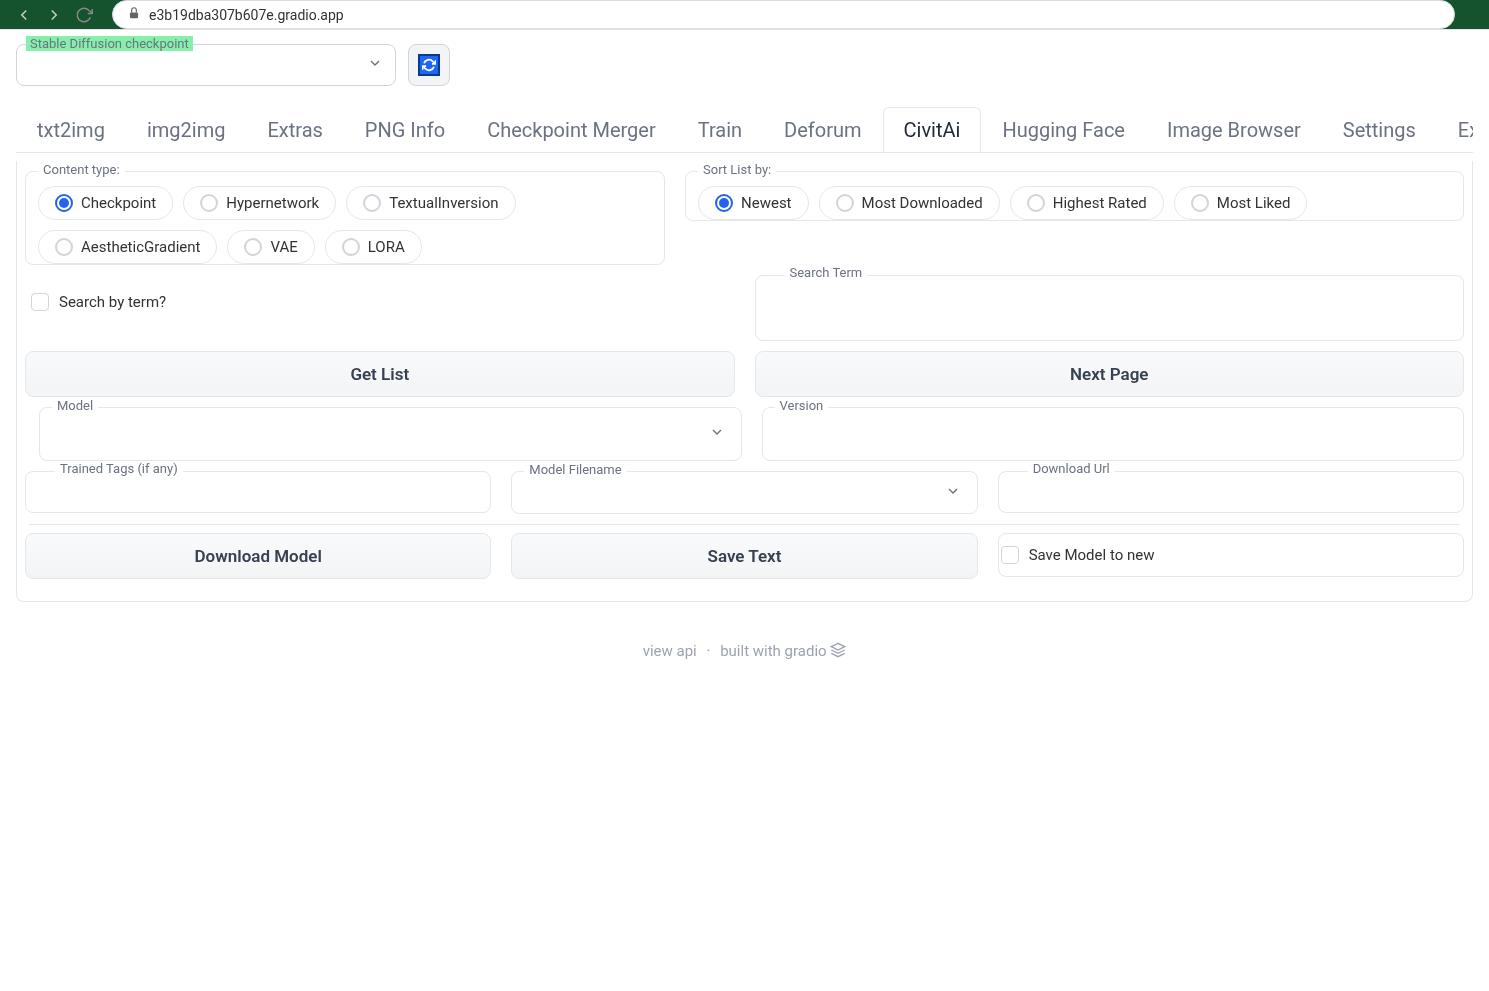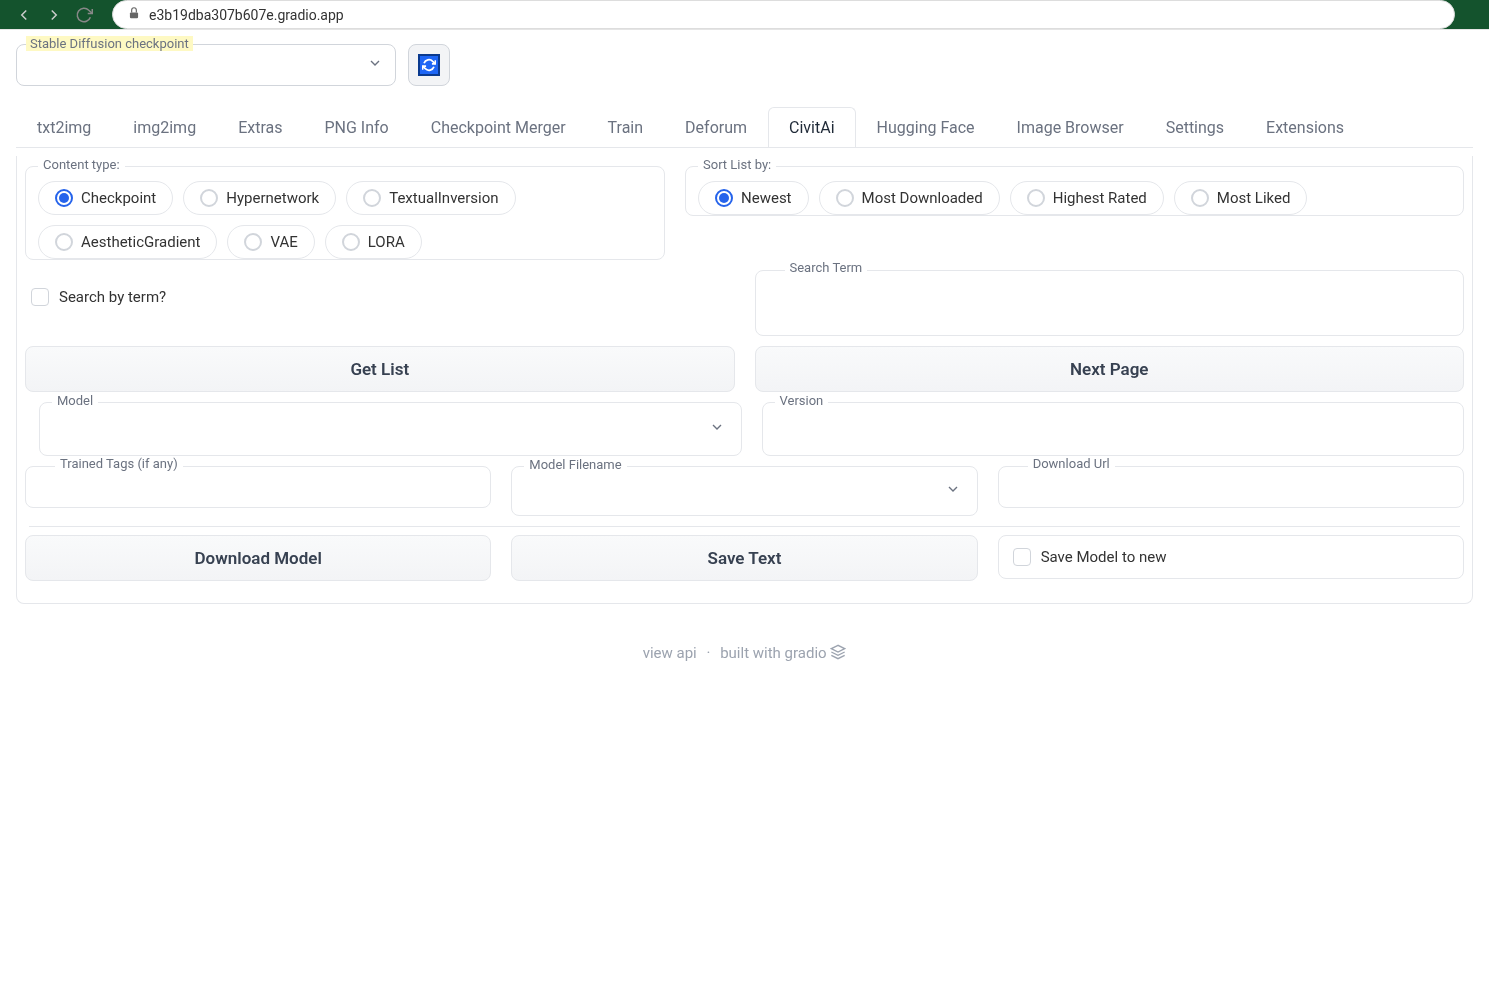--- a/index.html
+++ b/index.html
@@ -8,29 +8,29 @@
 .browser-bar { display: flex; align-items: center; gap: 10px; padding: 8px 14px; border-bottom: 1px solid #e5e5e5; background: #14532d; height: 30px; }
 .nav-btn { width: 20px; height: 20px; display: flex; align-items: center; justify-content: center; color: #888; cursor: pointer; }
 .nav-btn.disabled { color: #ccc; }
 .url-bar { flex: 1; background: #fff; border: 1px solid #ddd; border-radius: 16px; padding: 5px 14px; display: flex; align-items: center; gap: 8px; margin-left:8px; margin-right:20px; font-size: 14px; color: #333; }
 .lock-icon { color: #666; }
 
 .content { padding: 14px 16px; }
 
 .header-row { display: flex; align-items: flex-end; gap: 12px; margin-bottom: 20px; }
 .checkpoint-group { position: relative; width: 380px; }
-.floating-label { position: absolute; top: -8px; left: 10px; padding: 0 4px; background: #fef9c3; font-size: 13px; color: #6b7280; }
+.floating-label { position: absolute; top: -8px; left: 10px; padding: 0 4px; background: #86efac; font-size: 13px; color: #6b7280; }
 .dropdown-box { border: 1px solid #d1d5db; border-radius: 8px; height: 42px; display: flex; align-items: center; justify-content: flex-end; padding: 0 12px; }
 .chevron-down { color: #6b7280; }
 
 .refresh-btn { width: 42px; height: 42px; border: 1px solid #d1d5db; border-radius: 8px; background: #f3f4f6; display: flex; align-items: center; justify-content: center; cursor: pointer; }
 .refresh-inner { width: 22px; height: 22px; background: #1e66f5; border: 2px solid #0a3a8f; display:flex; align-items:center; justify-content:center; }
 
 .tabs { display: flex; gap: 0; border-bottom: 1px solid #e5e7eb; margin-bottom: 8px; overflow: hidden; }
-.tab { padding: 10px 20px; font-size: 16px; color: #6b7280; cursor: pointer; white-space: nowrap; border: 1px solid transparent; border-bottom: none; position: relative; top: 1px; }
+.tab { padding: 10px 20px; font-size: 20px; color: #6b7280; cursor: pointer; white-space: nowrap; border: 1px solid transparent; border-bottom: none; position: relative; top: 1px; }
 .tab.active { color: #1f2937; border: 1px solid #e5e7eb; border-bottom: 1px solid #fff; border-top-left-radius: 6px; border-top-right-radius: 6px; background: #fff; }
 
 .panel { border: 1px solid #e5e7eb; border-top: none; border-radius: 0 0 8px 8px; padding: 10px 8px 12px; }
 
 .row { display: flex; gap: 20px; margin-bottom: 10px; }
 .col { flex: 1; }
 
 .fieldset { position: relative; border: 1px solid #e5e7eb; border-radius: 8px; padding: 14px 12px 0; }
 .fieldset > .legend { position: absolute; top: -10px; left: 12px; padding: 0 5px; background: #fff; font-size: 13px; color: #6b7280; }
 
@@ -233,21 +233,21 @@
     </div>
 
     <div class="row mt10">
       <div class="col" style="max-width:560px;">
         <div class="text-field">
           <span class="legend">Trained Tags (if any)</span>
           <div class="text-input short"></div>
         </div>
       </div>
       <div class="col" style="max-width:540px;">
-        <div class="select-box" style="height:50px;text-align:center;">
+        <div class="select-box" style="height:43px;text-align:center;">
           <span class="legend">Model Filename</span>
           <span class="chevron-down">
             <svg width="16" height="16" viewBox="0 0 24 24" fill="none" stroke="currentColor" stroke-width="2">
                 <polyline points="6 9 12 15 18 9"></polyline>
               </svg>
           </span>
         </div>
       </div>
       <div class="col">
         <div class="text-field">
@@ -260,21 +260,21 @@
     <div class="divider"></div>
 
     <div class="row">
       <div class="col" style="max-width:560px;">
         <div class="big-btn">Download Model</div>
       </div>
       <div class="col" style="max-width:560px;">
         <div class="big-btn">Save Text</div>
       </div>
       <div class="col">
-        <div class="checkbox-row" style="border:1px solid #e5e7eb; border-radius:8px; padding:12px 14px;">
+        <div class="checkbox-row" style="border:1px solid #e5e7eb; border-radius:8px; padding:12px 2px;">
           <span class="checkbox"></span>
           <span>Save Model to new</span>
         </div>
       </div>
     </div>
 
   </div>
 
   <div class="footer">
     <a>view api</a>

